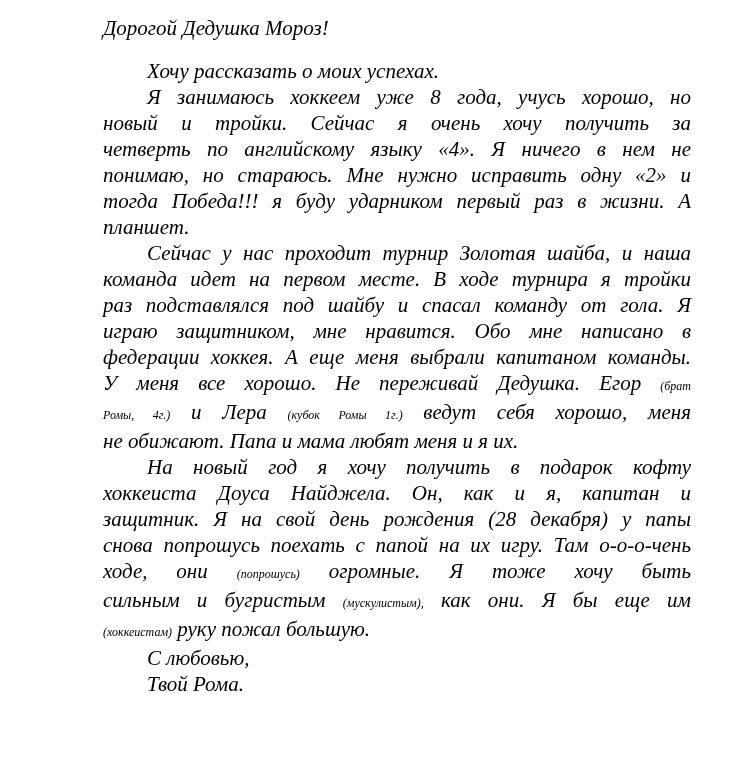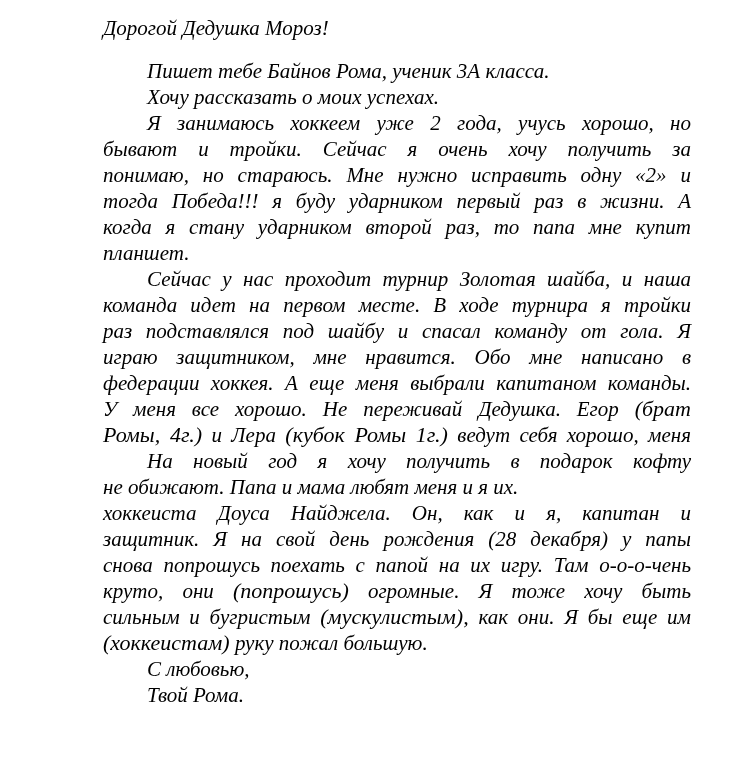--- a/index.html
+++ b/index.html
@@ -34,48 +34,47 @@
     text-align: left;
   }
   .line.just {
     text-align: justify;
     text-align-last: justify;
   }
   .line.indent {
     text-indent: 44px;
   }
   .small {
-    font-size: 22px;
+    font-size: 12px;
   }
 </style>
 </head>
 <body>
 
 <div class="page">
   <div class="salutation">Дорогой Дедушка Мороз!</div>
   <div class="letter-body" id="letter-body">
-      <div class="line indent"><span>Пишет тебе Байнов Рома, ученик 3А класса.</span></div>
       <div class="line indent"><span>Хочу рассказать о моих успехах.</span></div>
-      <div class="line just indent"><span>Я занимаюсь хоккеем уже 2 года, учусь хорошо, но</span></div>
-      <div class="line just"><span>бывают и тройки. Сейчас я очень хочу получить за</span></div>
+      <div class="line just indent"><span>Я занимаюсь хоккеем уже 8 года, учусь хорошо, но</span></div>
+      <div class="line just"><span>новый и тройки. Сейчас я очень хочу получить за</span></div>
+      <div class="line just"><span>четверть по английскому языку «4». Я ничего в нем не</span></div>
       <div class="line just"><span>понимаю, но стараюсь. Мне нужно исправить одну «2» и</span></div>
       <div class="line just"><span>тогда Победа!!! я буду ударником первый раз в жизни. А</span></div>
-      <div class="line just"><span>когда я стану ударником второй раз, то папа мне купит</span></div>
       <div class="line"><span>планшет.</span></div>
       <div class="line just indent"><span>Сейчас у нас проходит турнир Золотая шайба, и наша</span></div>
       <div class="line just"><span>команда идет на первом месте. В ходе турнира я тройки</span></div>
       <div class="line just"><span>раз подставлялся под шайбу и спасал команду от гола. Я</span></div>
       <div class="line just"><span>играю защитником, мне нравится. Обо мне написано в</span></div>
       <div class="line just"><span>федерации хоккея. А еще меня выбрали капитаном команды.</span></div>
       <div class="line just"><span>У меня все хорошо. Не переживай Дедушка. Егор </span><span class="small">(брат</span></div>
       <div class="line just"><span class="small">Ромы, 4г.)</span><span> и Лера </span><span class="small">(кубок Ромы 1г.)</span><span> ведут себя хорошо, меня</span></div>
+      <div class="line"><span>не обижают. Папа и мама любят меня и я их.</span></div>
       <div class="line just indent"><span>На новый год я хочу получить в подарок кофту</span></div>
-      <div class="line"><span>не обижают. Папа и мама любят меня и я их.</span></div>
       <div class="line just"><span>хоккеиста Доуса Найджела. Он, как и я, капитан и</span></div>
       <div class="line just"><span>защитник. Я на свой день рождения (28 декабря) у папы</span></div>
       <div class="line just"><span>снова попрошусь поехать с папой на их игру. Там о-о-о-чень</span></div>
-      <div class="line just"><span>круто, они </span><span class="small">(попрошусь)</span><span> огромные. Я тоже хочу быть</span></div>
+      <div class="line just"><span>ходе, они </span><span class="small">(попрошусь)</span><span> огромные. Я тоже хочу быть</span></div>
       <div class="line just"><span>сильным и бугристым </span><span class="small">(мускулистым),</span><span> как они. Я бы еще им</span></div>
       <div class="line"><span class="small">(хоккеистам)</span><span> руку пожал большую.</span></div>
       <div class="line indent"><span>С любовью,</span></div>
       <div class="line indent"><span>Твой Рома.</span></div>
     </div>
 </div>
 
 </body></html>

